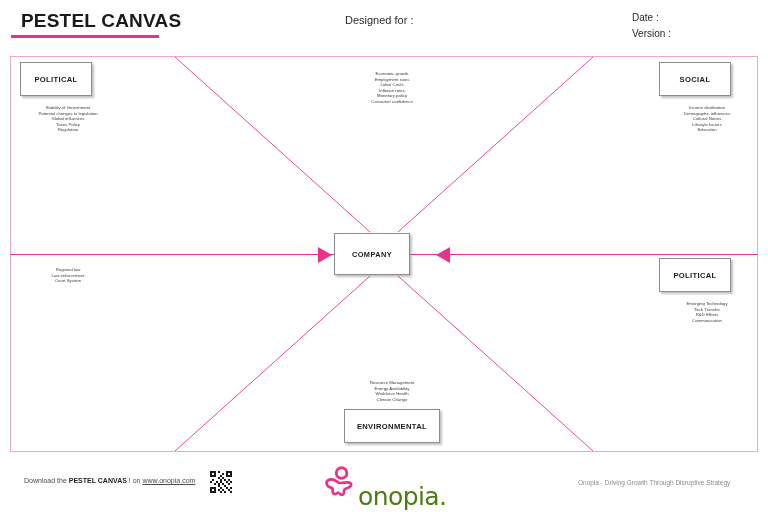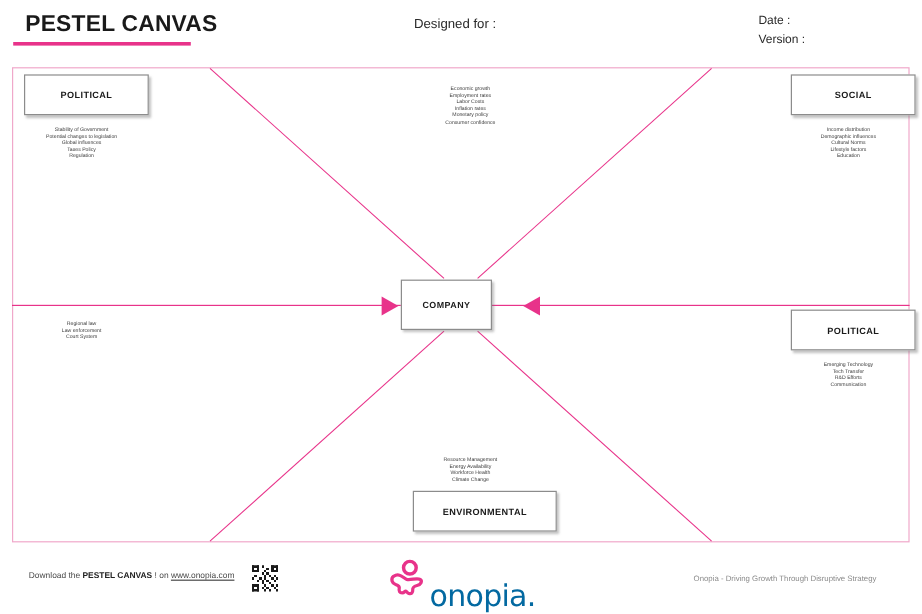--- a/index.html
+++ b/index.html
@@ -72,21 +72,21 @@
     width: 768px; height: 512px;
     pointer-events: none;
   }
 
   
   .factor {
     position: absolute;
     width: 96px;
   }
   .factor .box {
-    width: 104px;
+    width: 72px;
     height: 34px;
     background: #ffffff;
     border: 1px solid #8c8c8c;
     box-shadow: 2px 2px 2px rgba(120,120,120,0.45);
     box-sizing: border-box;
     display: flex;
     align-items: center;
     justify-content: center;
   }
   .factor .box span {
@@ -111,21 +111,21 @@
   .factor.above ul {
     margin: 0 0 7px 0;
   }
 
   #factor-political    { left: 20px;  top: 62px; }
   #factor-economic     { left: 344px; top: 62px; }
   #factor-social       { left: 659px; top: 62px; }
   #factor-legal        { left: 20px;  top: 258px; }
   #factor-technology   { left: 659px; top: 258px; }
   #factor-environmental{ left: 336px; top: 380px; width: 112px; }
-  #factor-environmental .box { width: 120px; margin-left: 8px; }
+  #factor-environmental .box { width: 96px; margin-left: 8px; }
 
   
   #company {
     position: absolute;
     left: 334px; top: 233px;
     width: 76px; height: 42px;
     background: #ffffff;
     border: 1px solid #8c8c8c;
     box-shadow: 2px 2px 2px rgba(120,120,120,0.45);
     box-sizing: border-box;
@@ -184,21 +184,21 @@
     position: absolute;
     left: 322px; top: 462px;
     width: 130px; height: 40px;
     display: flex;
     align-items: center;
   }
   #logo-mark { width: 34px; height: 34px; }
   #logo-text {
     font-size: 25px;
     letter-spacing: -0.6px;
-    color: #0369a1;
+    color: #4d7c0f;
     margin-left: 2px;
     font-family: "DejaVu Sans", sans-serif;
     margin-top: 28px;
   }
   #tagline {
     position: absolute;
     left: 578px; top: 479px;
     font-size: 6.5px;
     color: #8a8a8a;
     white-space: nowrap;

